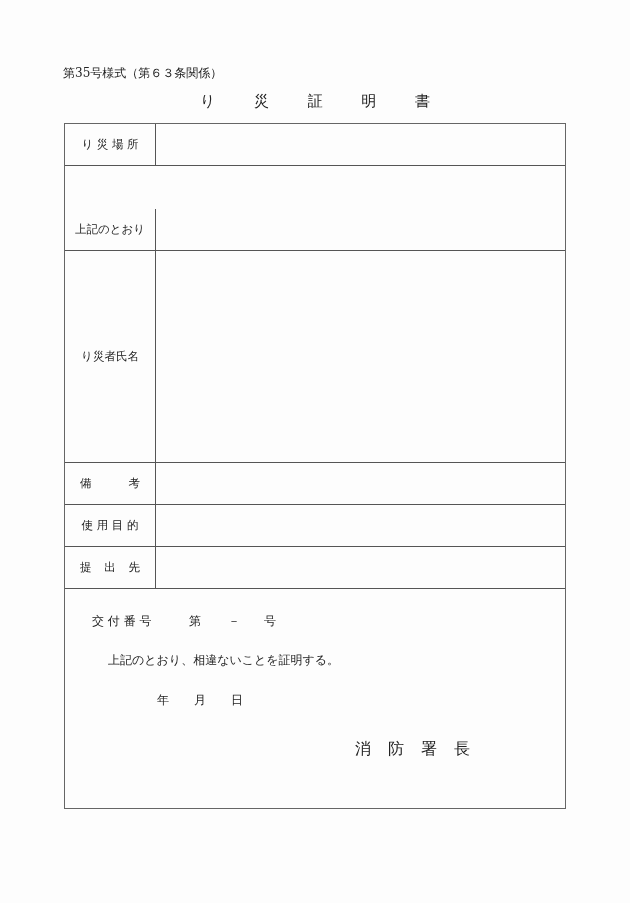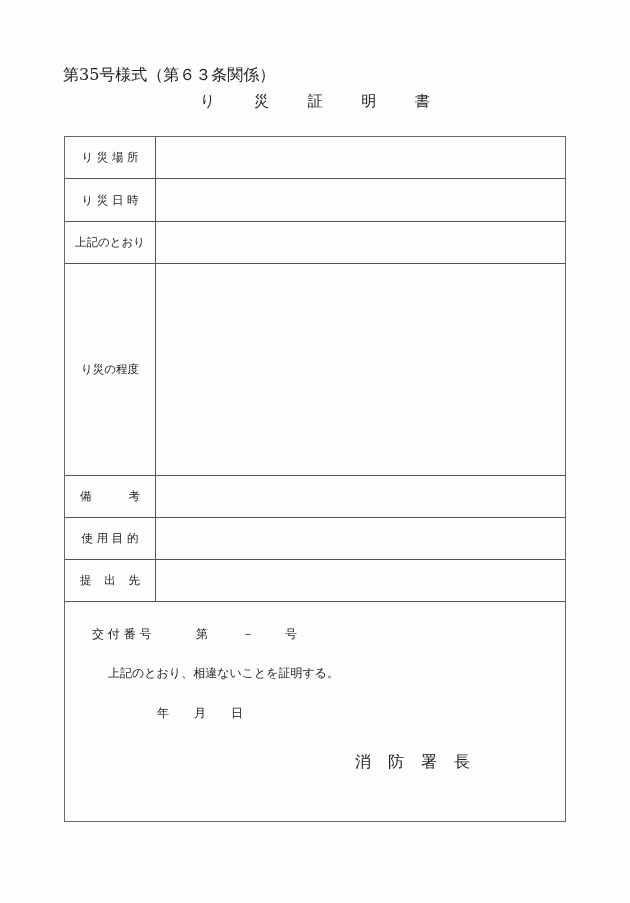--- a/index.html
+++ b/index.html
@@ -1,29 +1,29 @@
 <!DOCTYPE html>
 <html><head>
 <meta charset="utf-8">
 <style>
   html, body { margin:0; padding:0; }
   body {
     width:630px; height:903px; background:#fdfdfd; position:relative; overflow:hidden;
     font-family:"DejaVu Serif","Liberation Serif",serif; color:#222;
   }
-  .form-ref { position:absolute; left:63px; top:65px; font-size:16px; letter-spacing:0px; }
+  .form-ref { position:absolute; left:63px; top:65px; font-size:12px; letter-spacing:0px; }
   .title { position:absolute; left:200px; top:92px; width:230px; font-size:15px; display:flex; justify-content:space-between; }
-  .table { position:absolute; left:64px; top:136px; width:500px; height:684px; border:1px solid #666; box-sizing:content-box;text-decoration:underline; }
+  .table { position:absolute; left:64px; top:123px; width:500px; height:684px; border:1px solid #666; box-sizing:content-box;text-decoration:underline; }
   .row { position:absolute; left:0; width:500px; border-bottom:1px solid #555; display:flex; }
   .label { width:91px; border-right:1px solid #555; display:flex; align-items:center; justify-content:center; font-size:11.5px; box-sizing:border-box; height:100%; }
   .value { flex:1; height:100%; }
   .lbl-spread { display:flex; justify-content:space-between; width:60px; }
   .bottom { position:absolute; left:0; top:465px; width:500px; height:219px; }
   .b-line { position:absolute; font-size:12px; }
-  .issue-no { left:27px; top:24px; display:flex; gap:7px; }
+  .issue-no { left:27px; top:24px; display:flex; gap:0; }
   .issue-no span { display:inline-block; }
   .certify { left:43px; top:63px; font-size:12px; }
   .date-line { left:92px; top:103px; display:flex; }
   .chief { left:290px; top:150px; font-size:16px; display:flex; }
 </style>
 </head>
 <body>
 
 <div class="form-ref">第35号様式（第６３条関係）</div>
 
@@ -33,30 +33,26 @@
   <span>証</span>
   <span>明</span>
   <span>書</span>
 </div>
 
 <div class="table">
   <div class="row" style="top:0;height:41px;">
     <div class="label">り 災 場 所</div>
     <div class="value"></div>
   </div>
-  <div class="row" style="top:42px;height:42px;">
-    <div class="label">り 災 日 時</div>
-    <div class="value"></div>
-  </div>
   <div class="row" style="top:85px;height:41px;">
     <div class="label">上記のとおり</div>
     <div class="value"></div>
   </div>
   <div class="row" style="top:127px;height:211px;">
-    <div class="label">り災の程度</div>
+    <div class="label">り災者氏名</div>
     <div class="value"></div>
   </div>
   <div class="row" style="top:339px;height:41px;">
     <div class="label">
       <div class="lbl-spread">
         <span>備</span>
         <span>考</span>
       </div>
     </div>
     <div class="value"></div>

